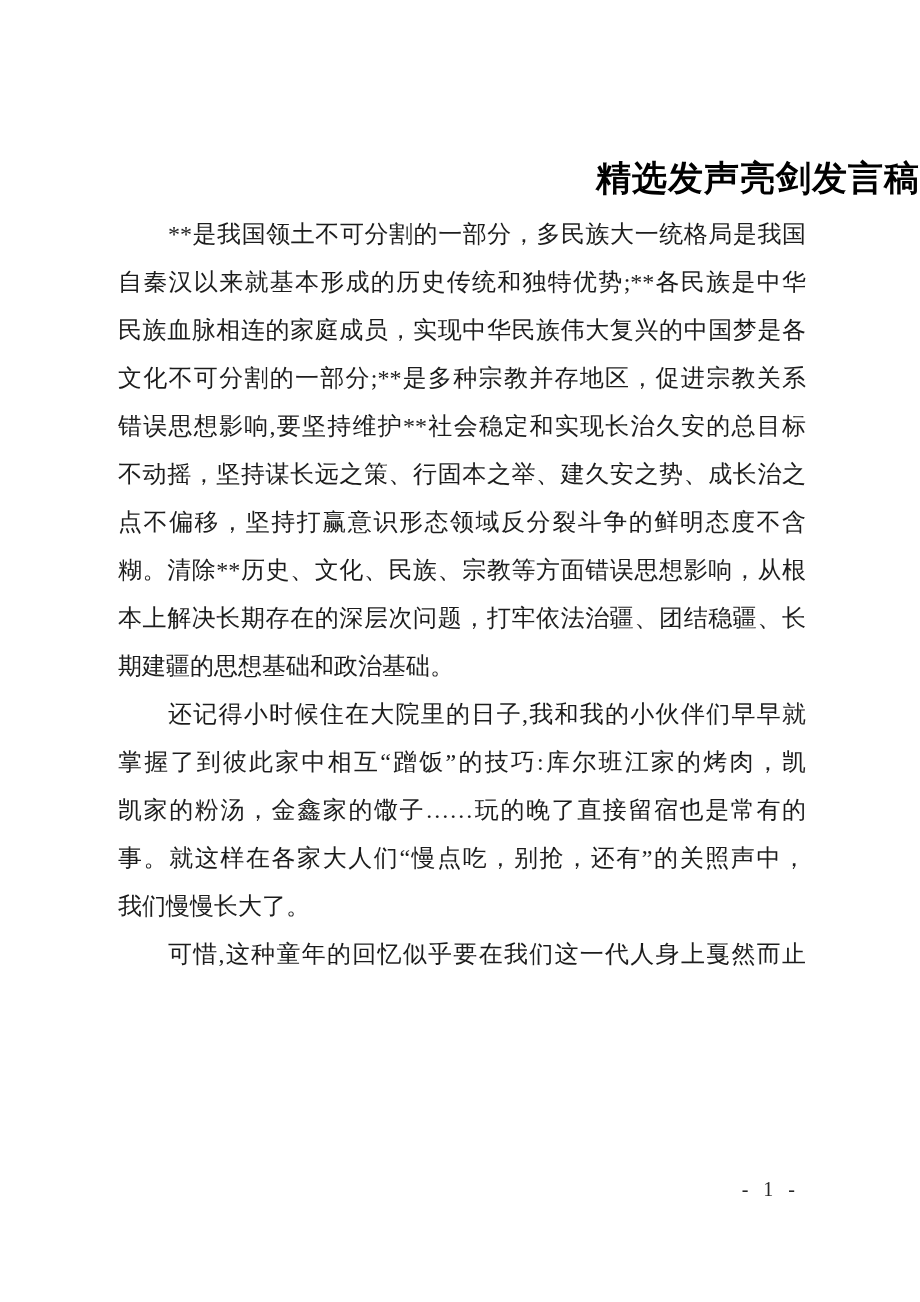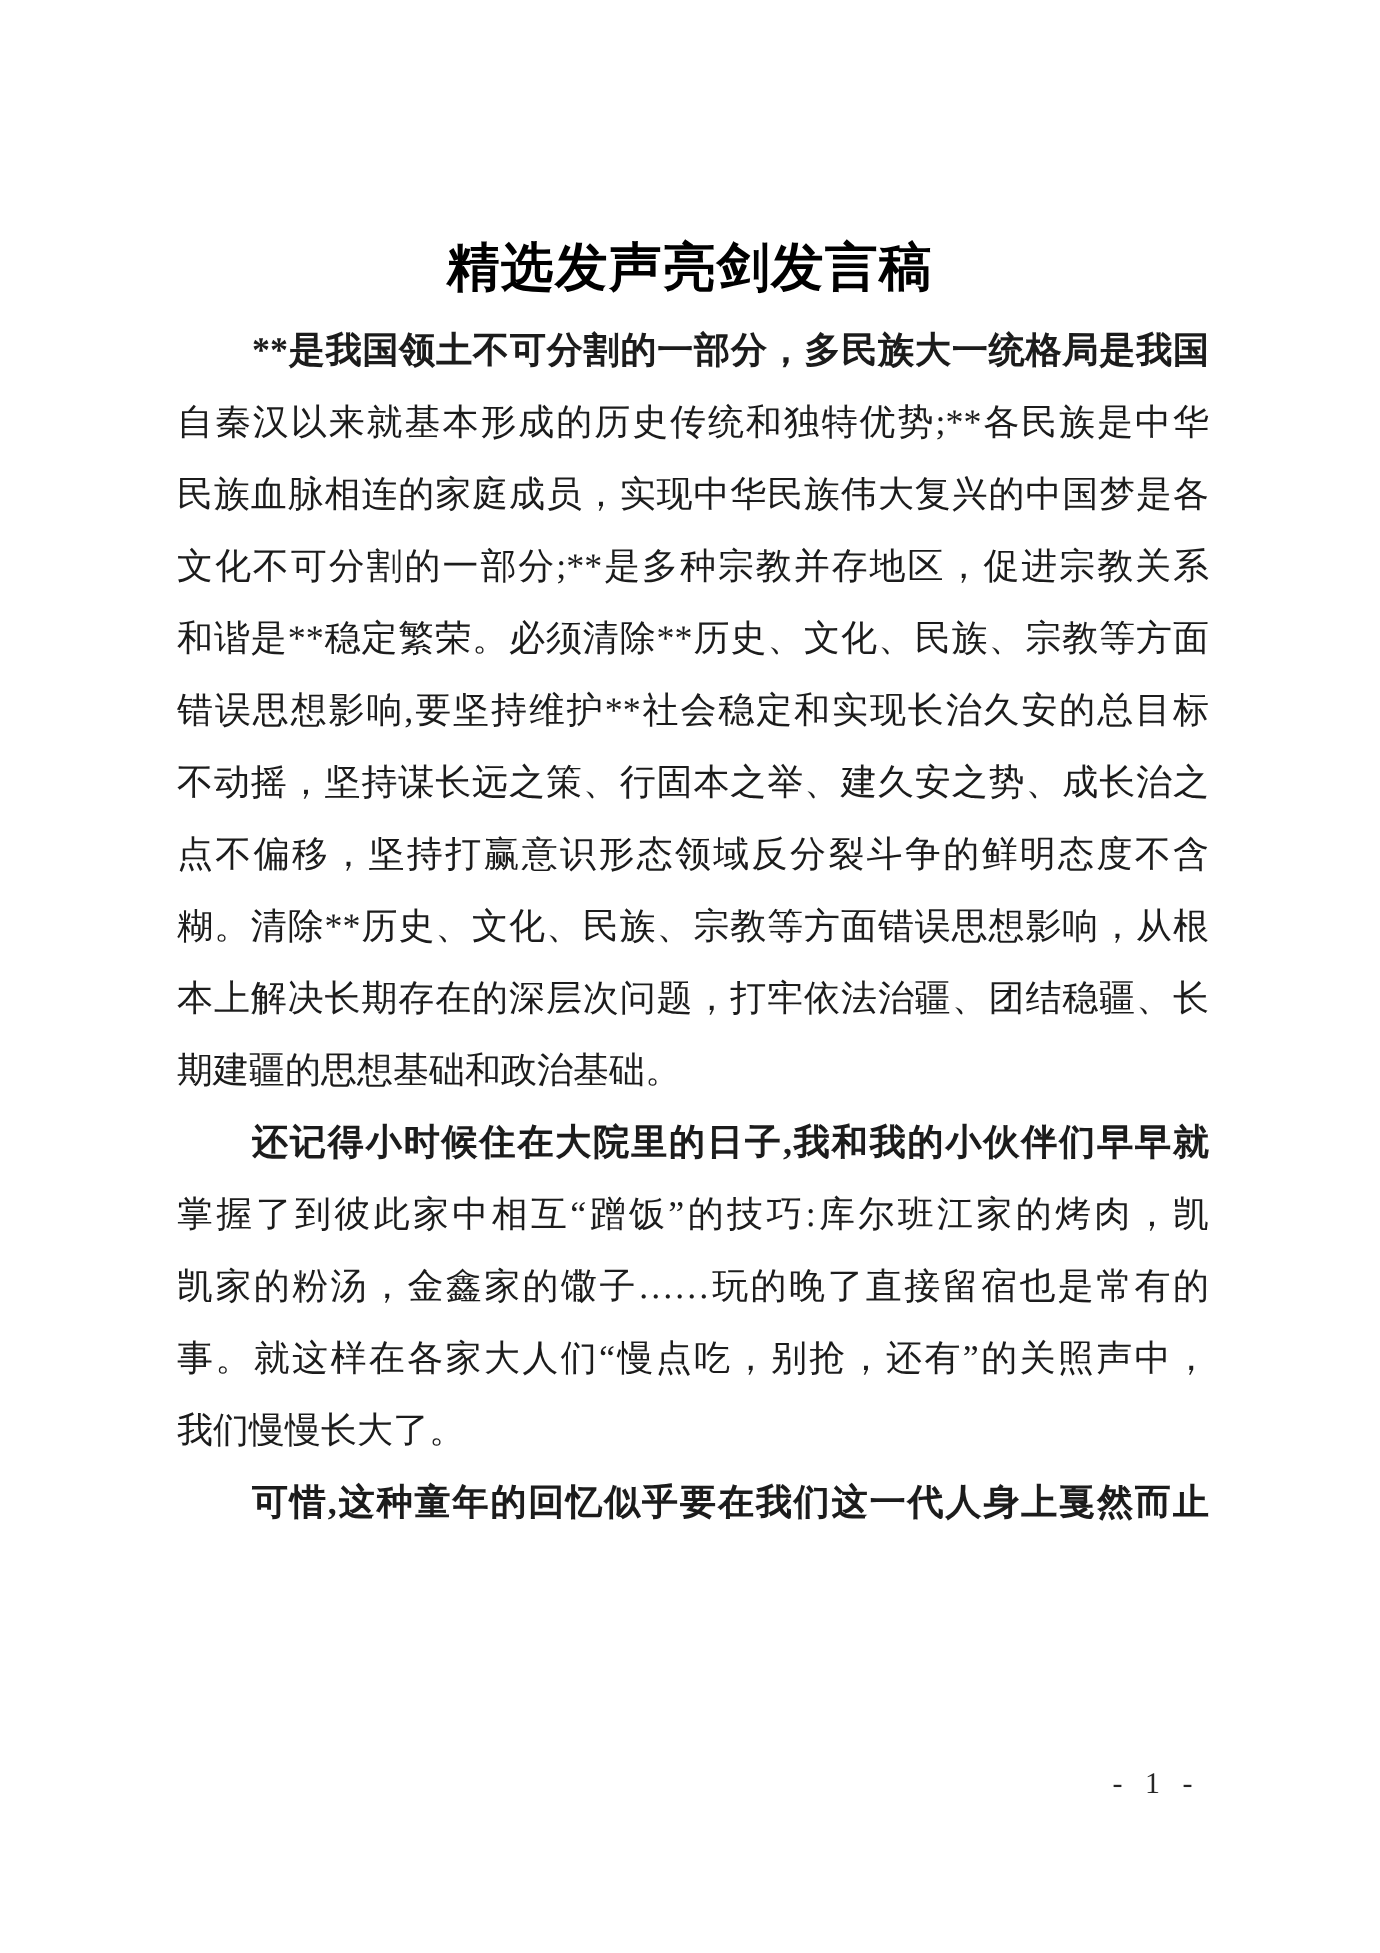--- a/index.html
+++ b/index.html
@@ -16,21 +16,21 @@
     overflow: hidden;
     font-family: "Liberation Serif", serif;
     color: #1c1c1c;
   }
   .doc-title {
     position: absolute;
     top: 155px;
     left: 0;
     width: 100%;
     margin: 0;
-    text-align: center;
+    text-align: right;
     font-size: 35px;
     font-weight: 700;
     letter-spacing: 1px;
     font-family: "Liberation Sans", sans-serif;
     color: #000000;
   }
   .doc-body {
     position: absolute;
     top: 210px;
     left: 118px;
@@ -40,21 +40,20 @@
     color: #1c1c1c;
   }
   .line {
     text-align: justify;
     text-align-last: justify;
     height: 48px;
     overflow: visible;
   }
   .line.indent {
     text-indent: 50px;
-    font-weight: bold;
   }
   .line.para-end {
     text-align: center;
     text-align-last: left;
   }
   .page-footer {
     position: absolute;
     top: 1178px;
     right: 120px;
     font-size: 20px;
@@ -68,21 +67,20 @@
 
 <div class="page">
 
   <h1 class="doc-title">精选发声亮剑发言稿</h1>
 
   <div class="doc-body">
     <div class="line indent">**是我国领土不可分割的一部分，多民族大一统格局是我国</div>
     <div class="line">自秦汉以来就基本形成的历史传统和独特优势;**各民族是中华</div>
     <div class="line">民族血脉相连的家庭成员，实现中华民族伟大复兴的中国梦是各</div>
     <div class="line">文化不可分割的一部分;**是多种宗教并存地区，促进宗教关系</div>
-    <div class="line">和谐是**稳定繁荣。必须清除**历史、文化、民族、宗教等方面</div>
     <div class="line">错误思想影响,要坚持维护**社会稳定和实现长治久安的总目标</div>
     <div class="line">不动摇，坚持谋长远之策、行固本之举、建久安之势、成长治之</div>
     <div class="line">点不偏移，坚持打赢意识形态领域反分裂斗争的鲜明态度不含</div>
     <div class="line">糊。清除**历史、文化、民族、宗教等方面错误思想影响，从根</div>
     <div class="line">本上解决长期存在的深层次问题，打牢依法治疆、团结稳疆、长</div>
     <div class="line para-end">期建疆的思想基础和政治基础。</div>
     <div class="line indent">还记得小时候住在大院里的日子,我和我的小伙伴们早早就</div>
     <div class="line">掌握了到彼此家中相互“蹭饭”的技巧:库尔班江家的烤肉，凯</div>
     <div class="line">凯家的粉汤，金鑫家的馓子……玩的晚了直接留宿也是常有的</div>
     <div class="line">事。就这样在各家大人们“慢点吃，别抢，还有”的关照声中，</div>

